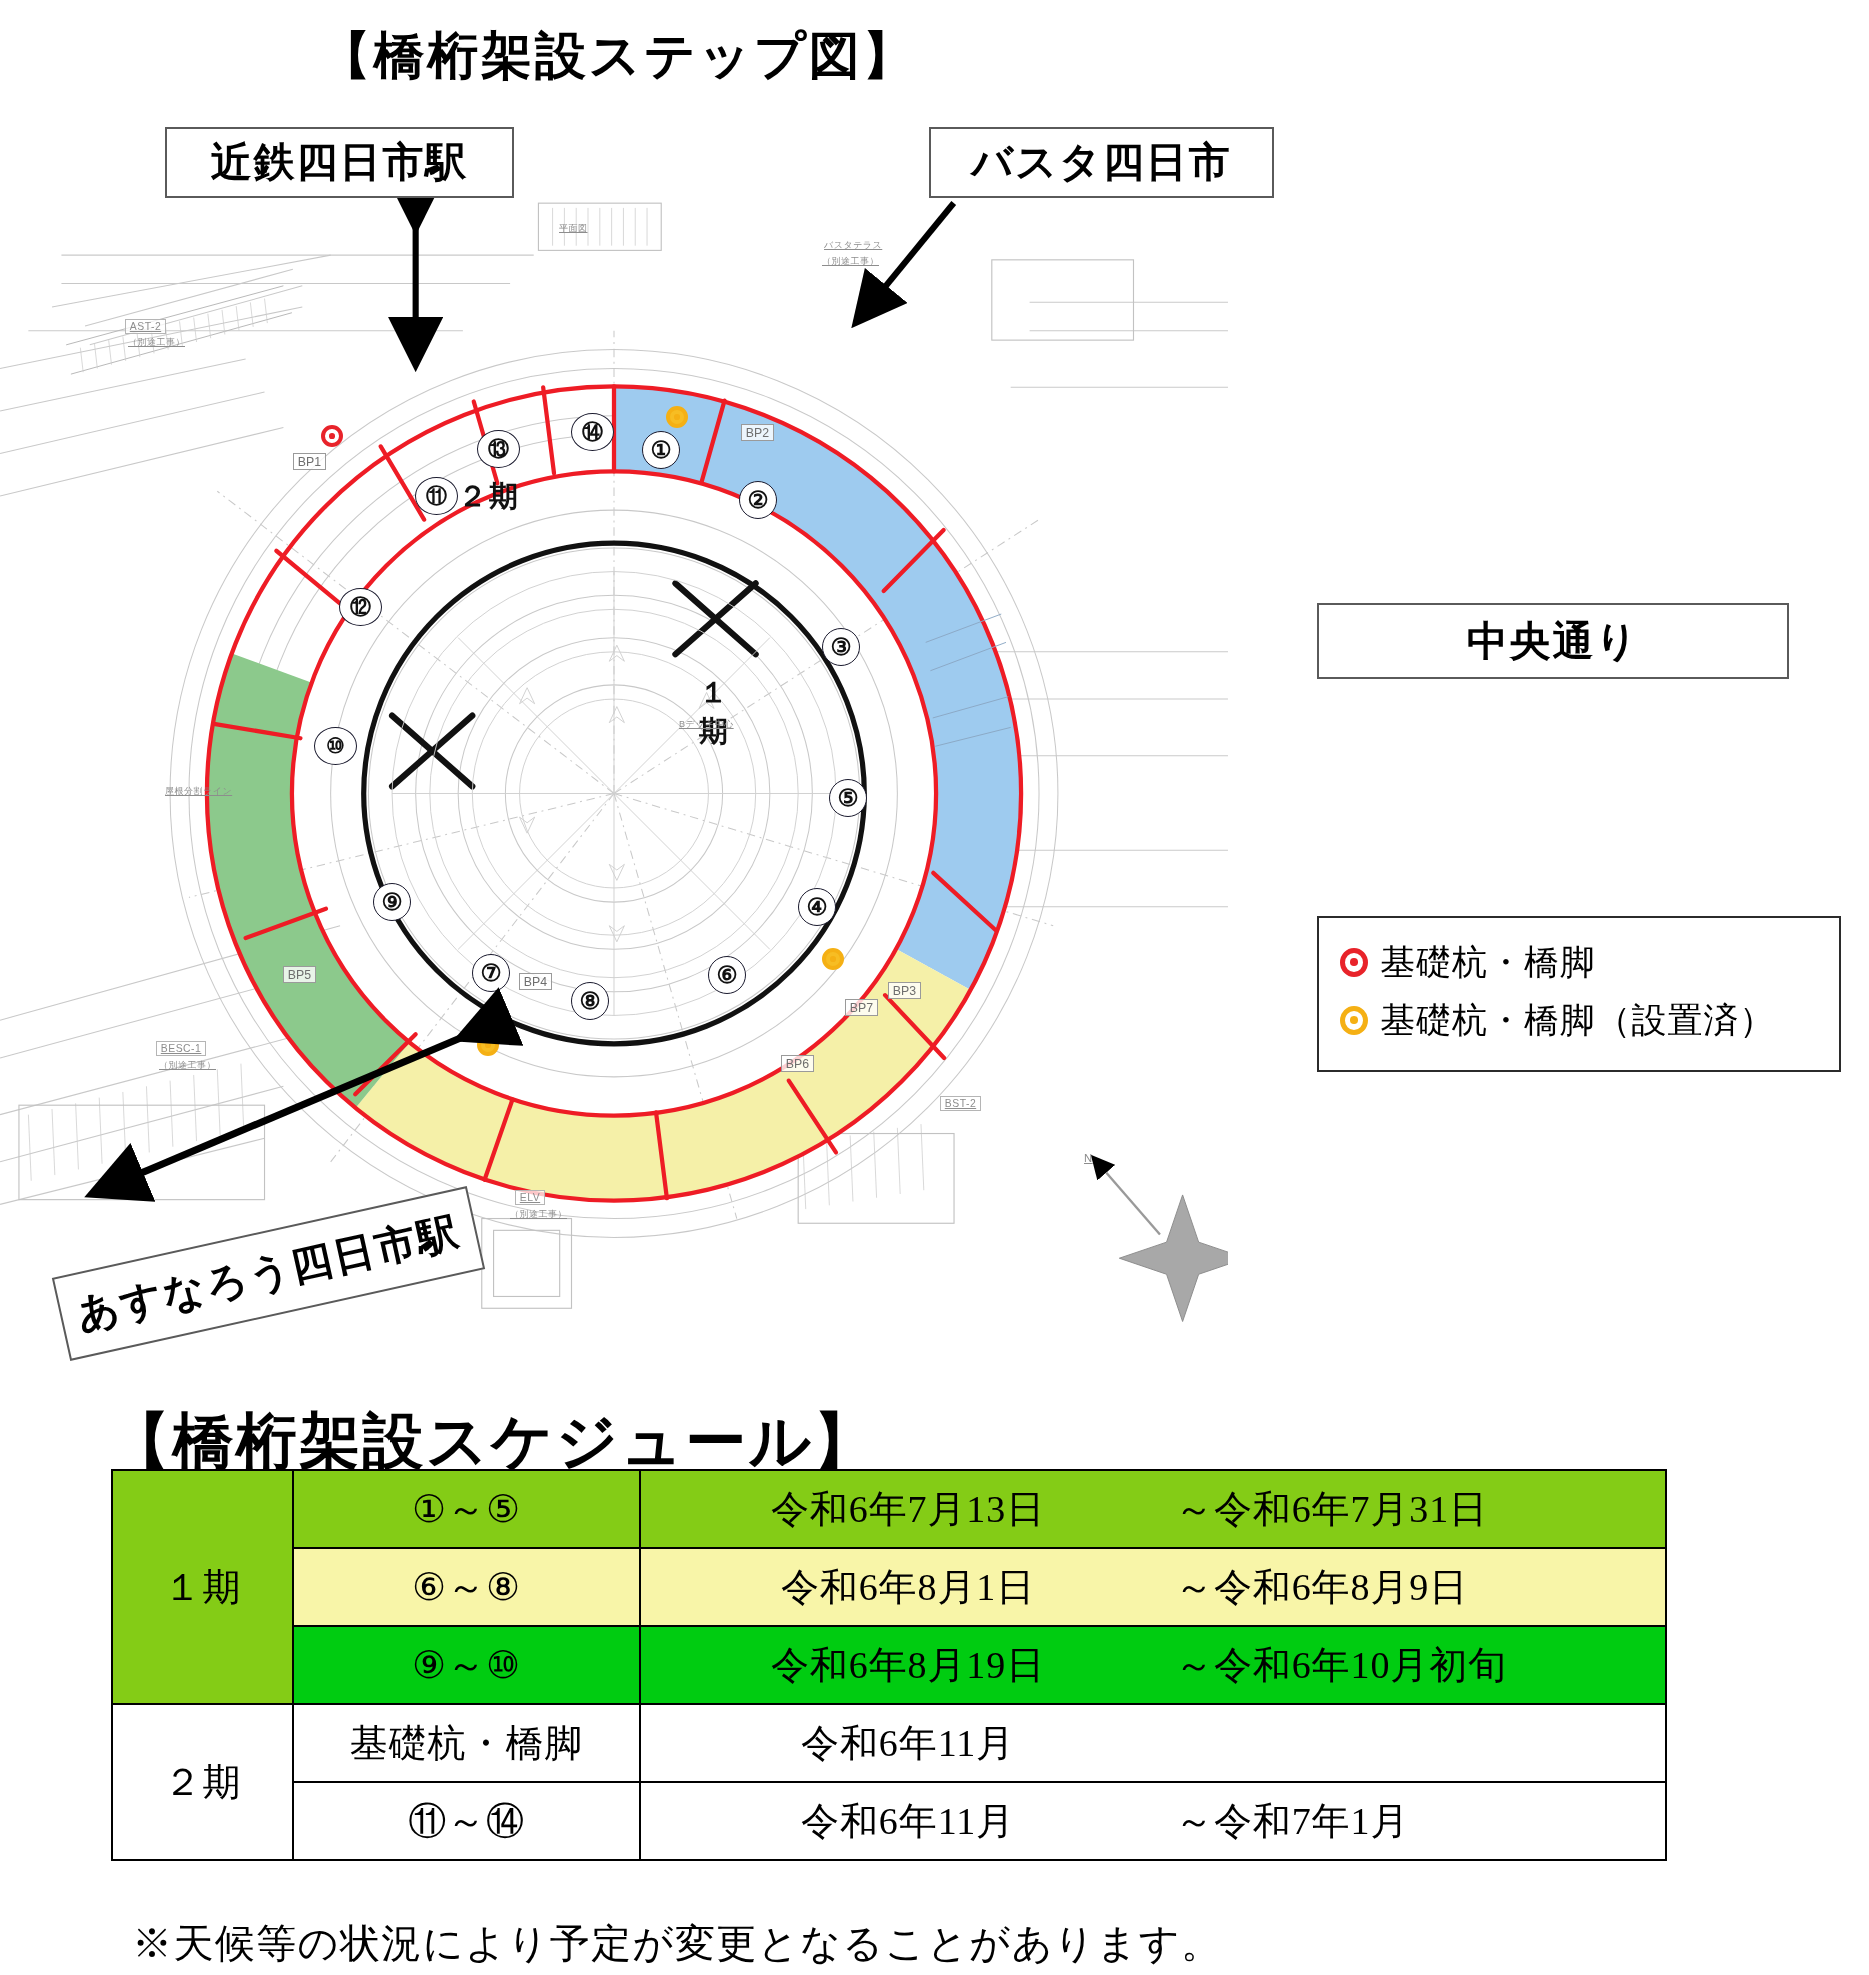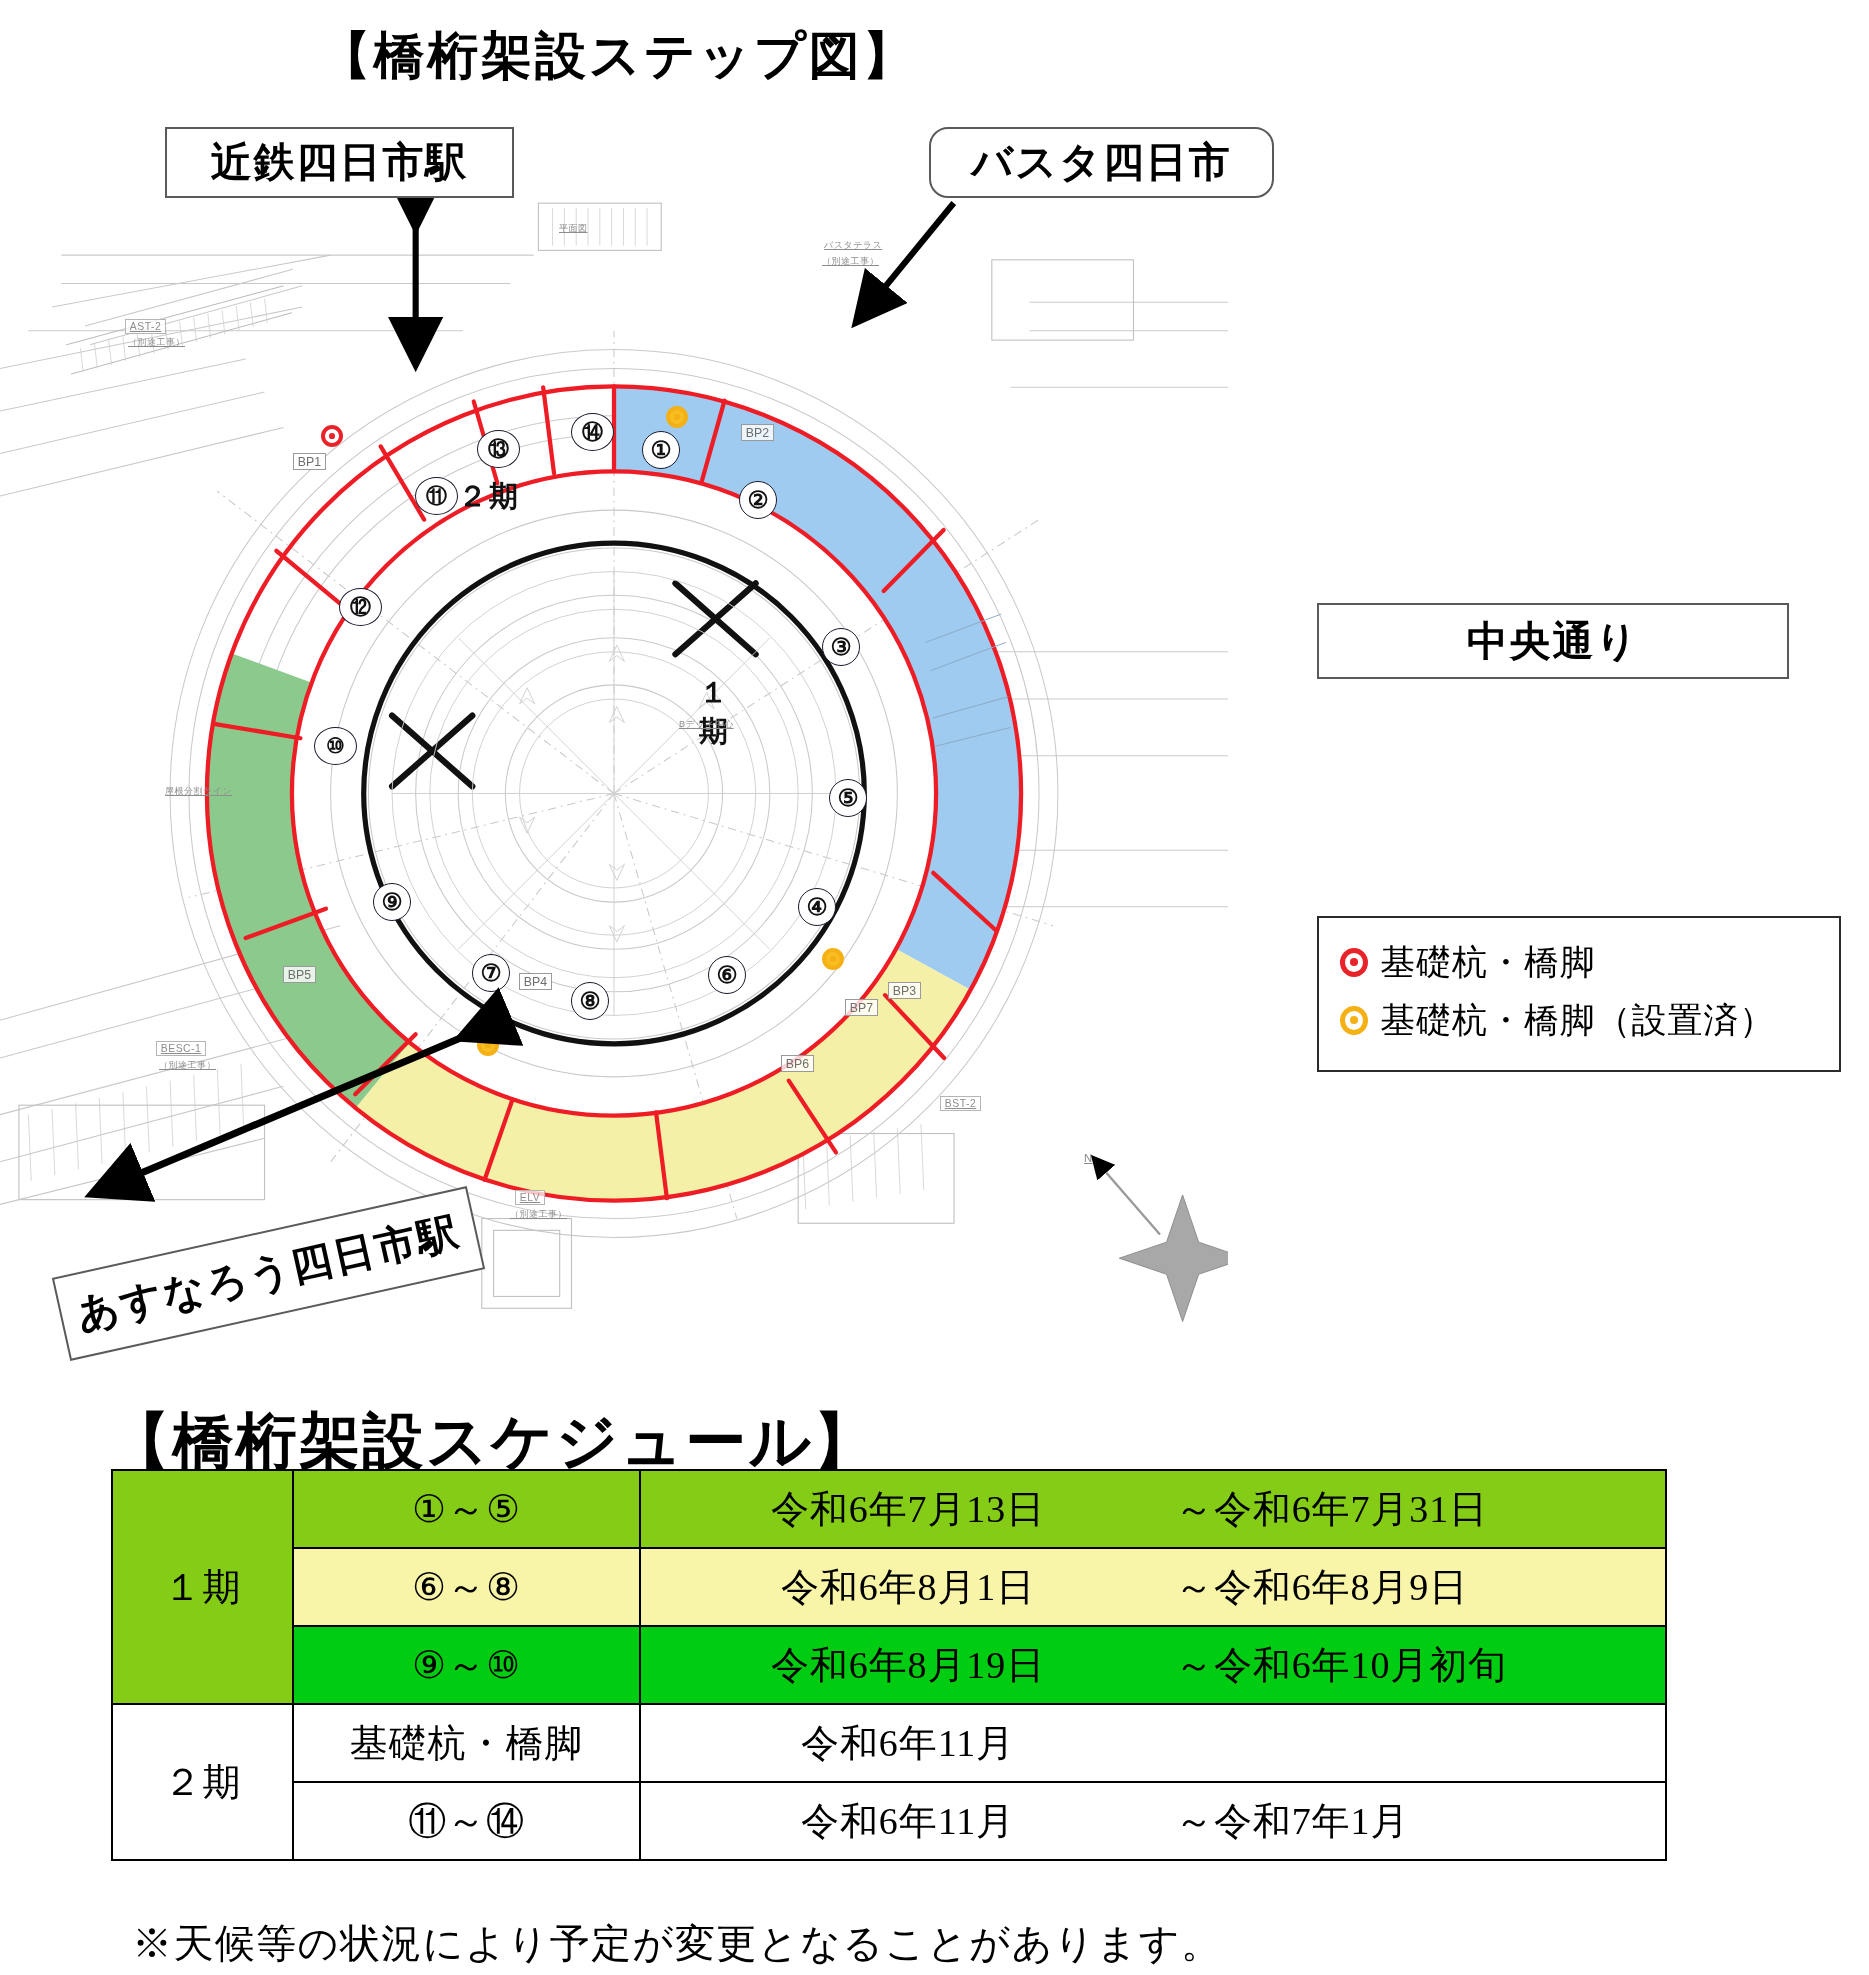--- a/index.html
+++ b/index.html
@@ -20,21 +20,21 @@
     font-size:61px;font-weight:700;letter-spacing:2.4px;
   }
 
   
   .callout{
     position:absolute;border:2.4px solid #5a5a5a;background:#fff;
     display:flex;align-items:center;justify-content:center;
     font-size:41px;font-weight:700;letter-spacing:1.9px;box-sizing:border-box;
   }
   #callout-kintetsu{left:165px;top:127px;width:349px;height:71px;}
-  #callout-basta   {left:929px;top:127px;width:345px;height:71px;border-radius:19px;}
+  #callout-basta   {left:929px;top:127px;width:345px;height:71px;}
   #callout-chuo    {left:1317px;top:603px;width:472px;height:76px;text-align:center;}
   #callout-asunarou{
     left:56px;top:1231px;width:425px;height:85px;
     transform:rotate(-12.5deg);transform-origin:50% 50%;
   }
 
   
   #legend-box{
     position:absolute;left:1317px;top:916px;width:524px;height:156px;
     border:2.8px solid #2b2b2b;background:#fff;box-sizing:border-box;

